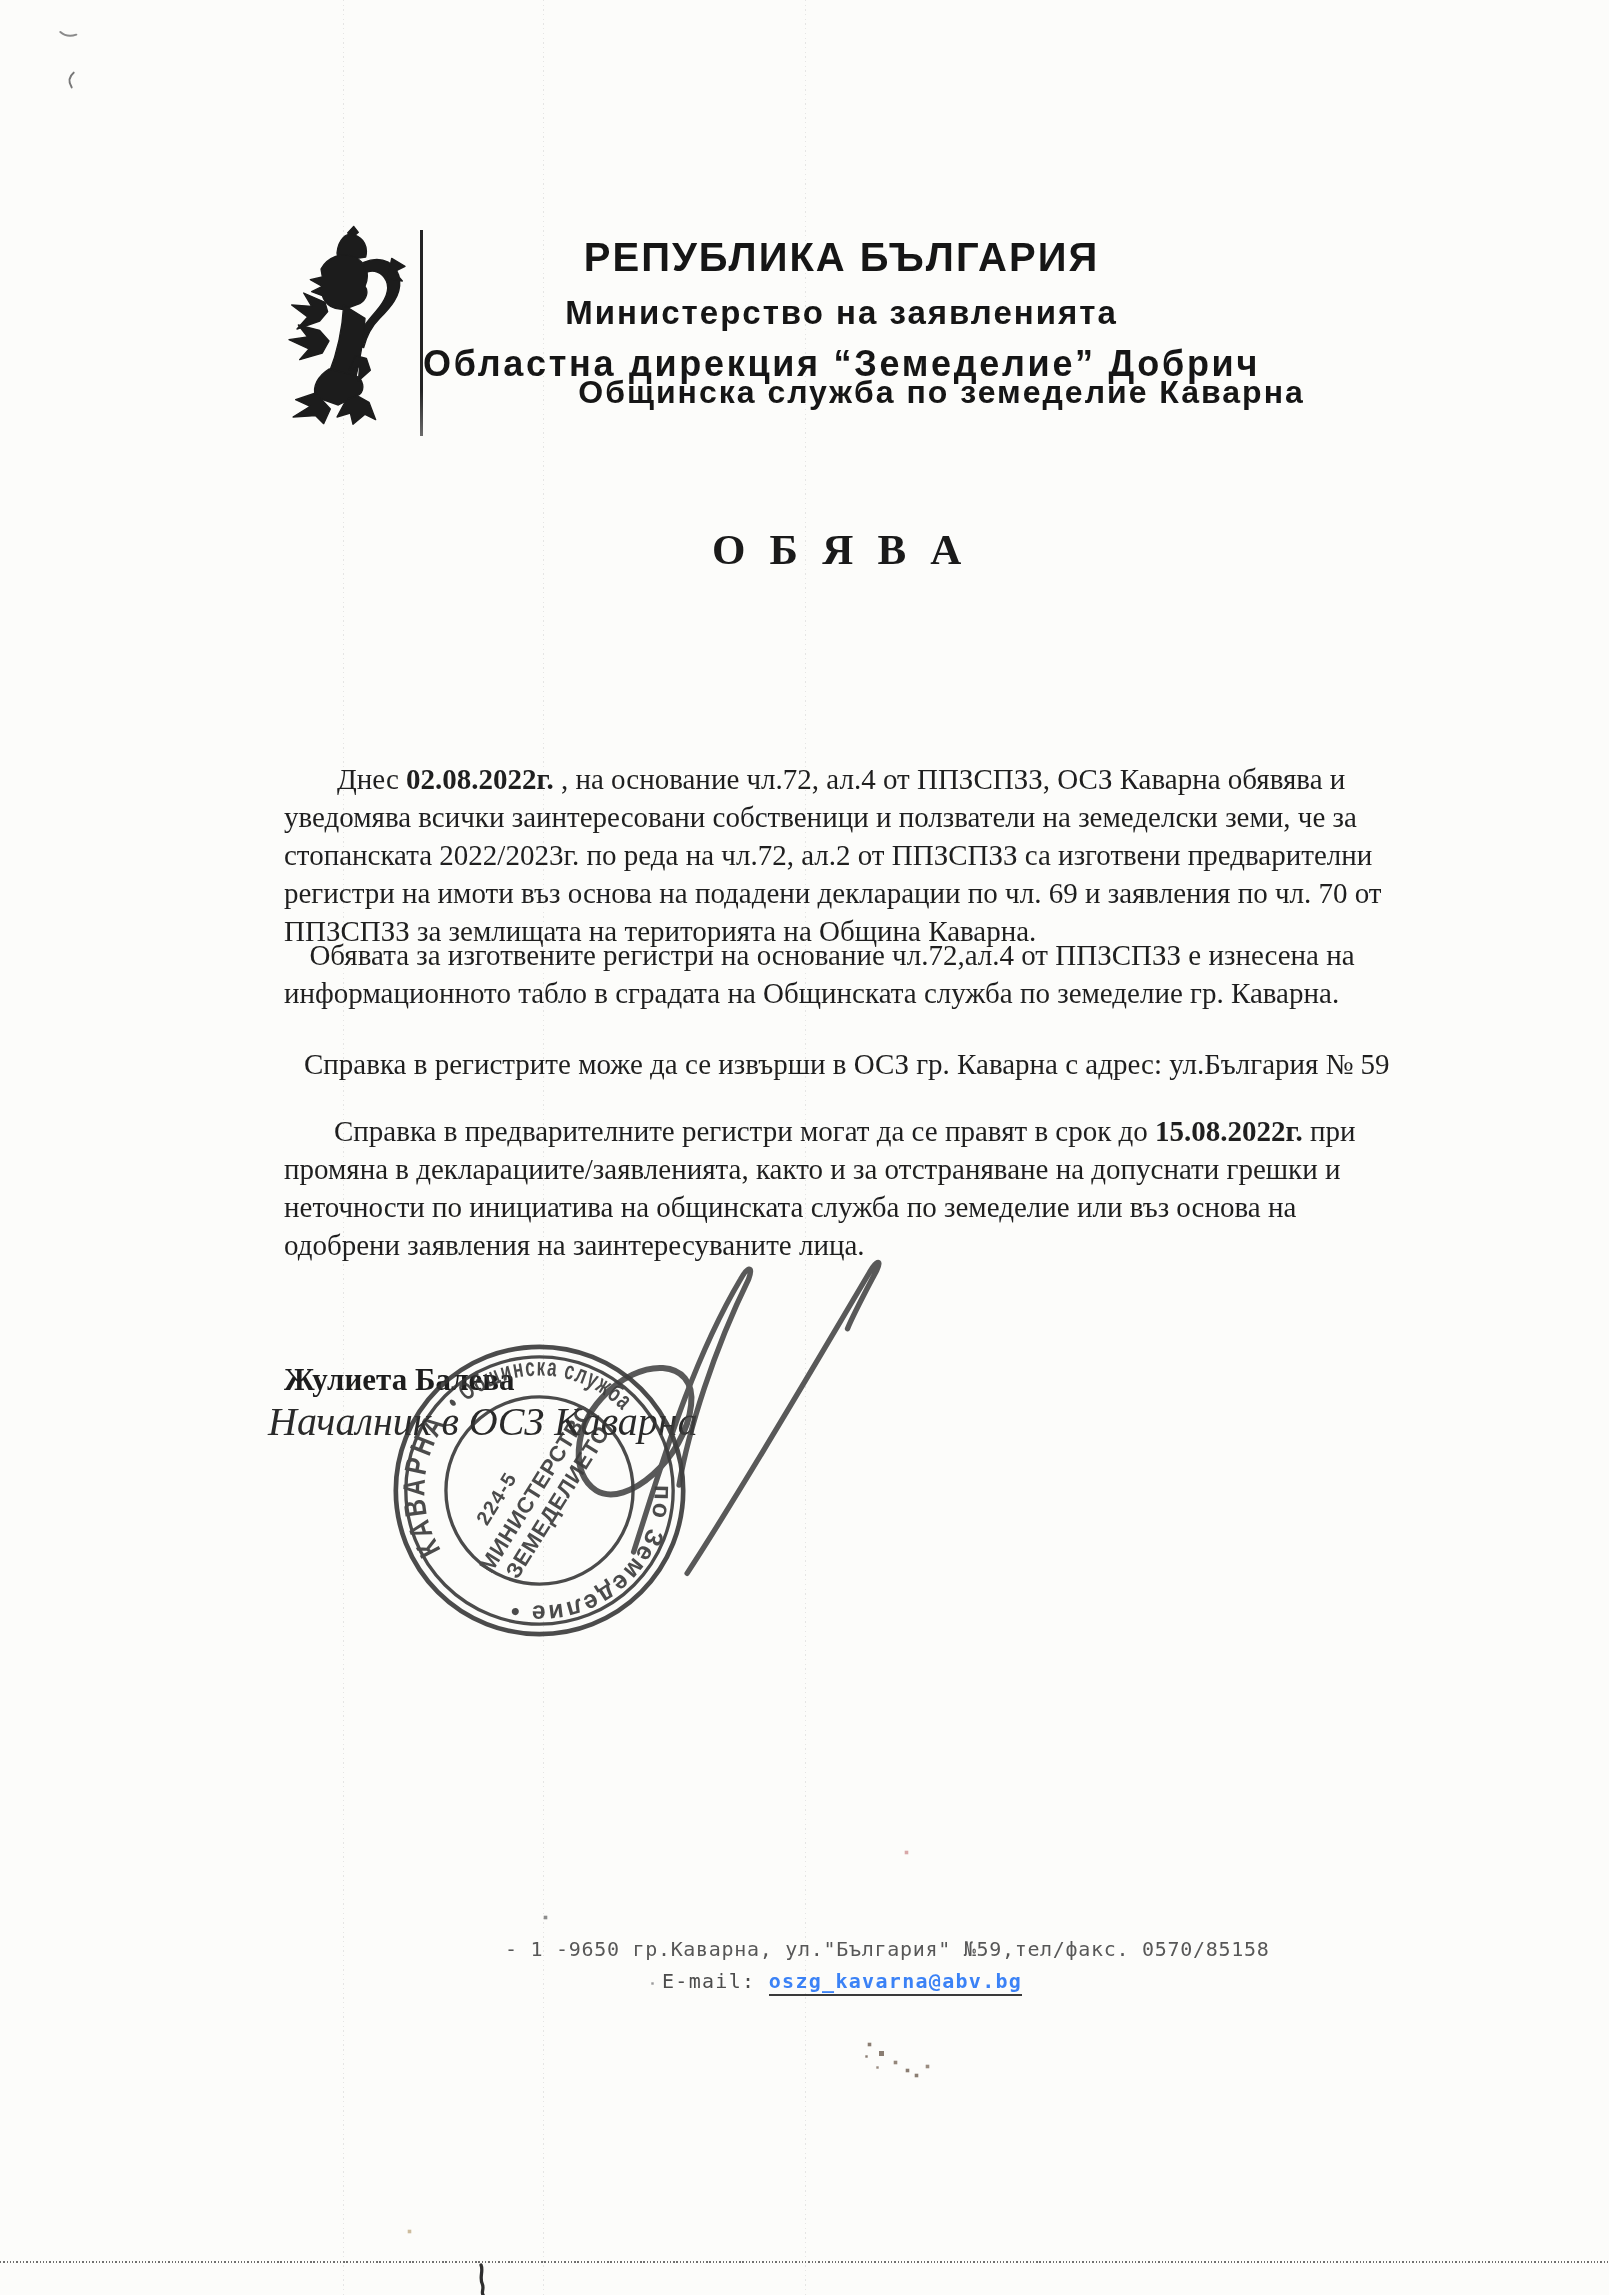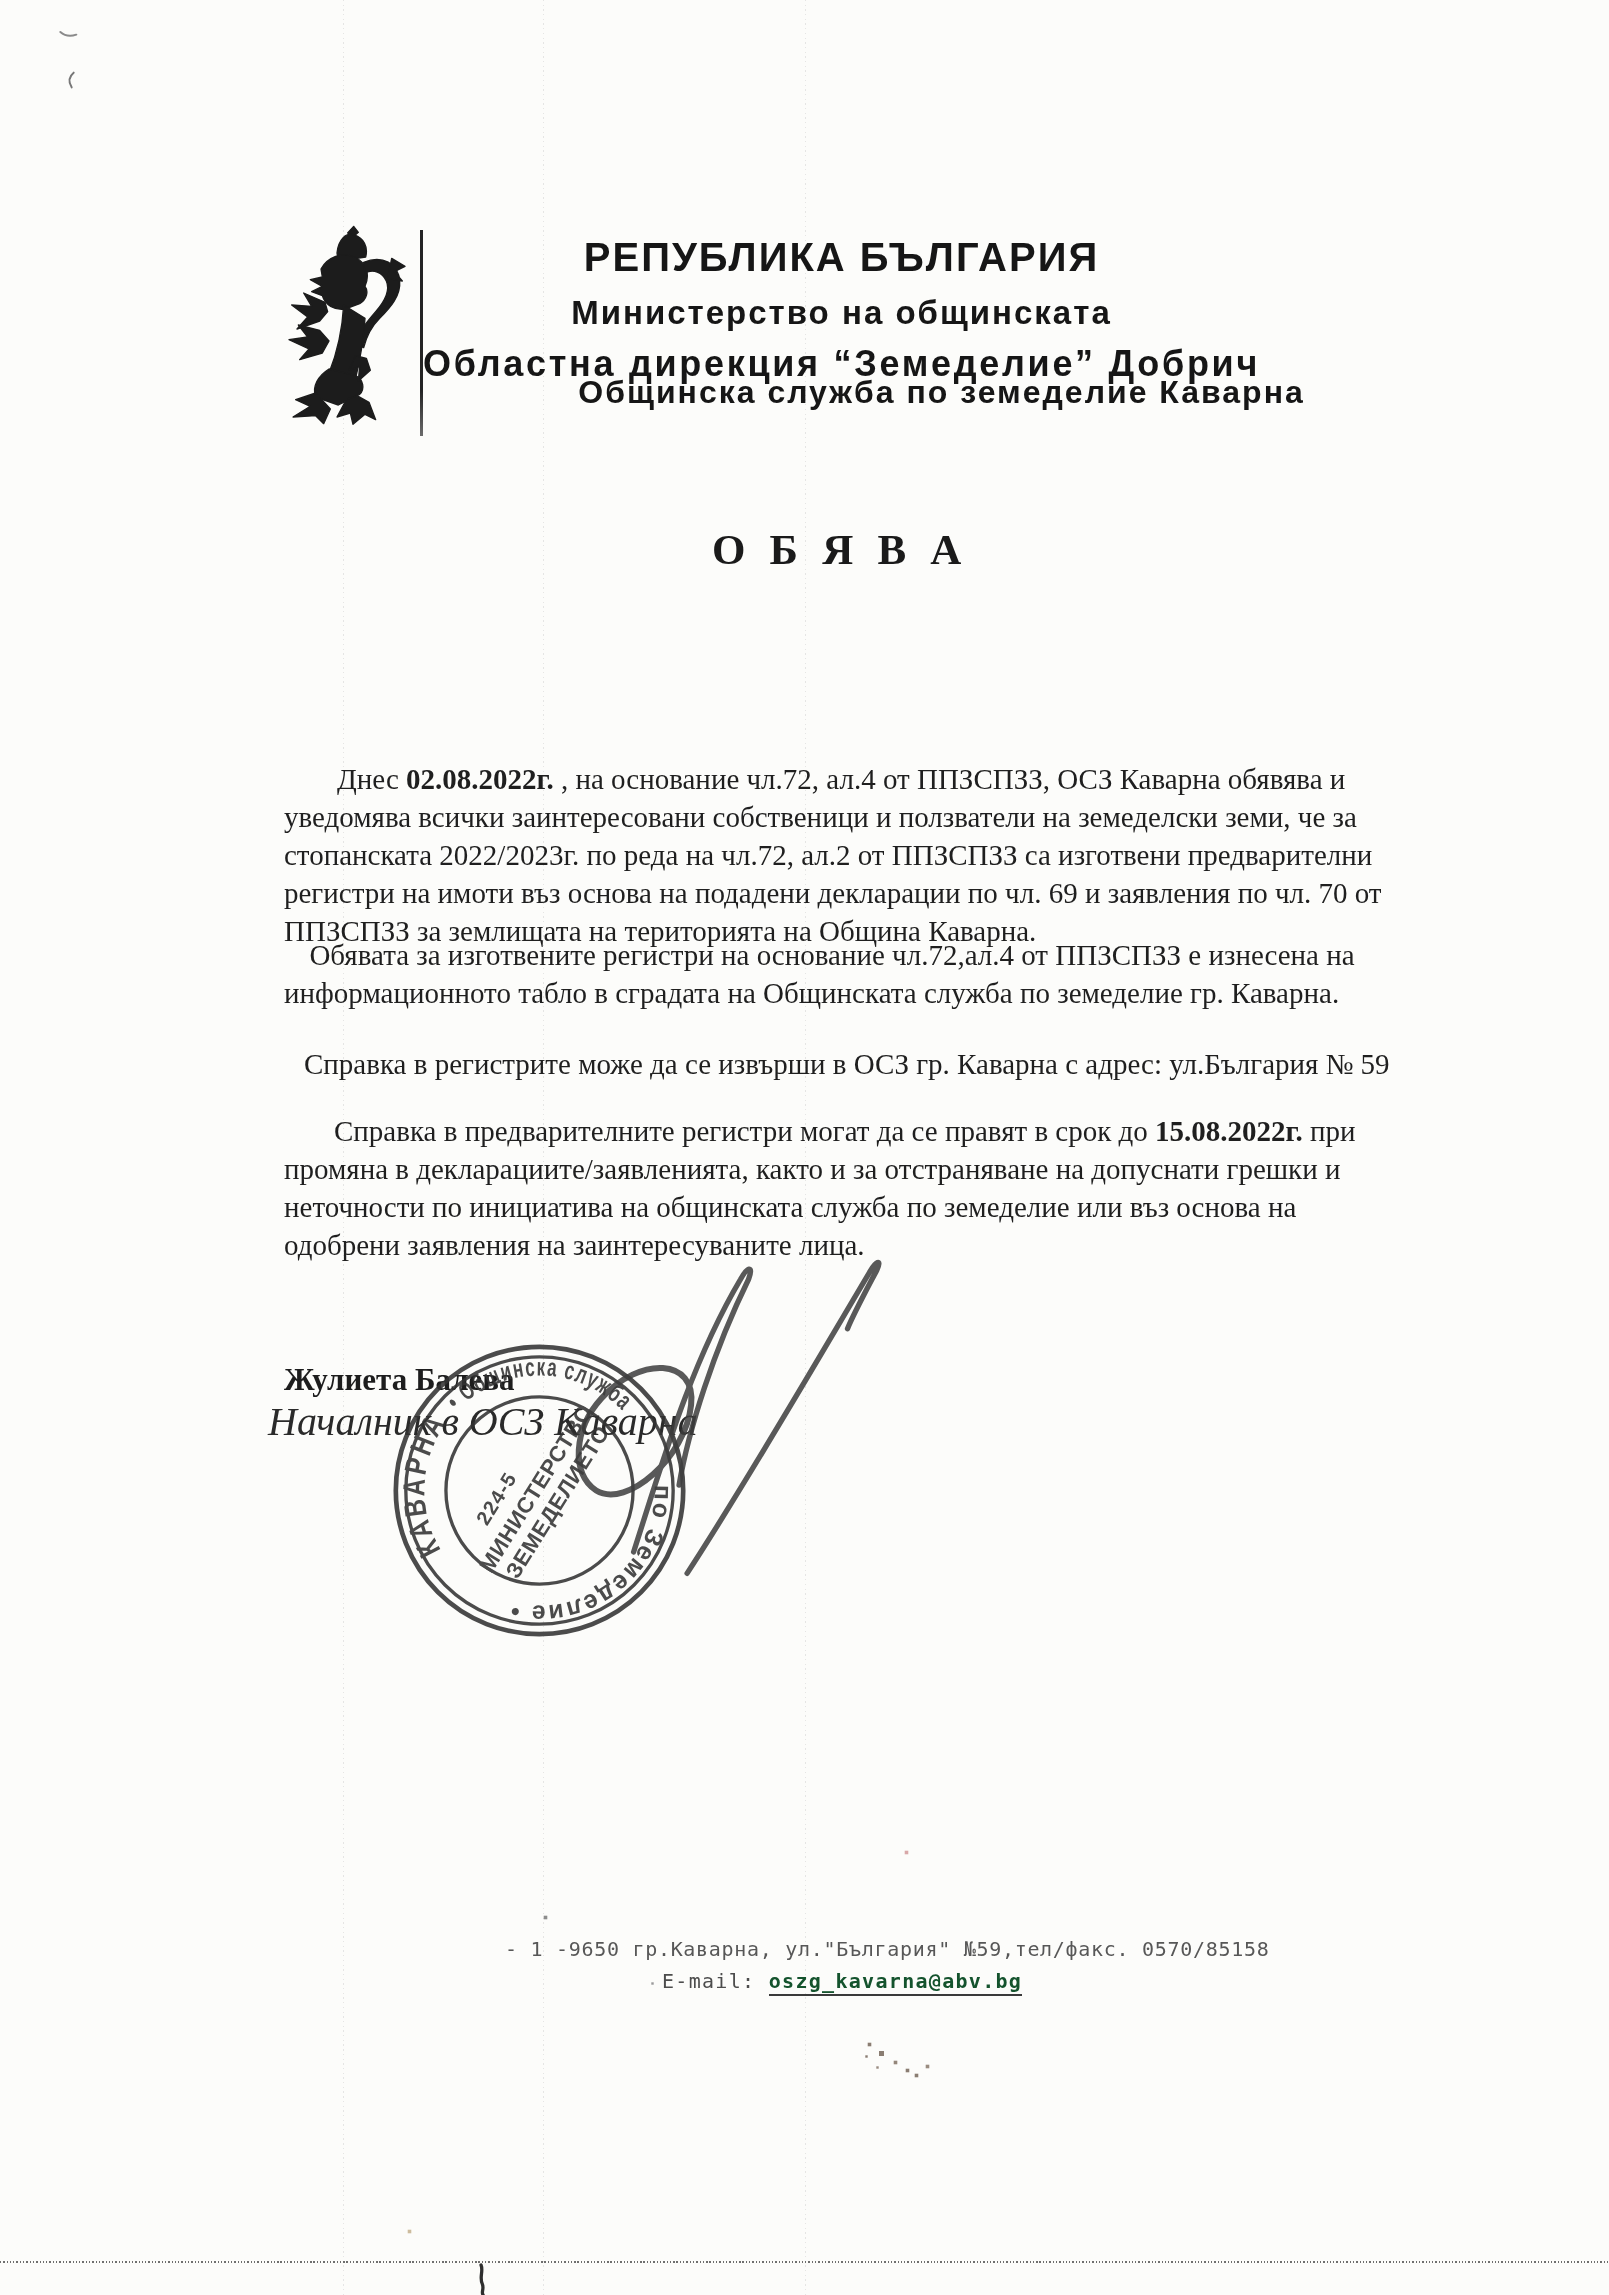--- a/index.html
+++ b/index.html
@@ -54,21 +54,21 @@
   
   .sig-name{position:absolute;left:284px;top:1362px;font-size:31px;font-weight:bold;color:#1d1d1d;}
   .sig-title{position:absolute;left:268px;top:1398px;font-size:40px;font-style:italic;color:#2a2a2a;}
   .stamp{position:absolute;left:339px;top:1290px;width:401px;height:401px;opacity:.88;}
   .handsig{position:absolute;left:401px;top:1223px;width:508px;height:428px;opacity:.85;}
   
   .footer-line1{position:absolute;left:505px;top:1937px;
     font-family:"DejaVu Sans Mono", monospace;font-size:20px;letter-spacing:0.7px;color:#575757;}
   .footer-line2{position:absolute;left:662px;top:1969px;
     font-family:"DejaVu Sans Mono", monospace;font-size:20px;letter-spacing:1.3px;color:#4c4c4c;}
-  .footer-email{font-weight:bold;color:#14532d;border-bottom:2px solid #3a3a3a;padding-bottom:1.3px;}
+  .footer-email{font-weight:bold;color:#3b82f6;border-bottom:2px solid #3a3a3a;padding-bottom:1.3px;}
   .corner-marks{position:absolute;left:47px;top:0;width:60px;height:120px;}
   .bottom-squiggle{position:absolute;left:473px;top:2263px;width:20px;height:33px;}
 </style>
 </head>
 <body>
 
 <div class="scanline a"></div>
 <div class="scanline b"></div>
 <div class="scanline c"></div>
 <div class="hline-artifact"></div>
@@ -91,21 +91,21 @@
     <path d="M72 216 C56 226 46 242 52 258 L86 270 L118 254 C126 246 124 232 112 226 Z"></path>
     <path d="M52 252 L22 262 L44 272 L18 288 L52 286 L64 298 L74 276 Z"></path>
     <path d="M98 262 L84 288 L104 282 L108 299 L126 284 L142 292 L132 266 L114 256 Z"></path>
     <path d="M112 196 L102 218 L118 212 L116 234 L134 218 L128 200 Z"></path>
   </g>
 </svg>
 <div class="divider"></div>
 
 <div class="hdr">
   <div class="hdr-l1">РЕПУБЛИКА БЪЛГАРИЯ</div>
-  <div class="hdr-l2">Министерство на общинската</div>
+  <div class="hdr-l2">Министерство на заявленията</div>
   <div class="hdr-l3">Областна дирекция “Земеделие” Добрич</div>
   <div class="hdr-l4">Общинска служба по земеделие Каварна</div>
 </div>
 
 <div class="doc-title">О Б Я В А</div>
 
 <div class="para p1"><span>Днес </span><b>02.08.2022г.</b><span> , на основание чл.72, ал.4 от ППЗСПЗЗ, ОСЗ Каварна обявява и уведомява всички заинтересовани собственици и ползватели на земеделски земи, че за стопанската 2022/2023г. по реда на чл.72, ал.2 от ППЗСПЗЗ са изготвени предварителни регистри на имоти въз основа на подадени декларации по чл. 69 и заявления по чл. 70 от ППЗСПЗЗ за землищата на територията на Община Каварна.</span></div>
 
 <div class="para p2">Обявата за изготвените регистри на основание чл.72,ал.4 от ППЗСПЗЗ е изнесена на информационното табло в сградата на Общинската служба по земеделие гр. Каварна.</div>
 

